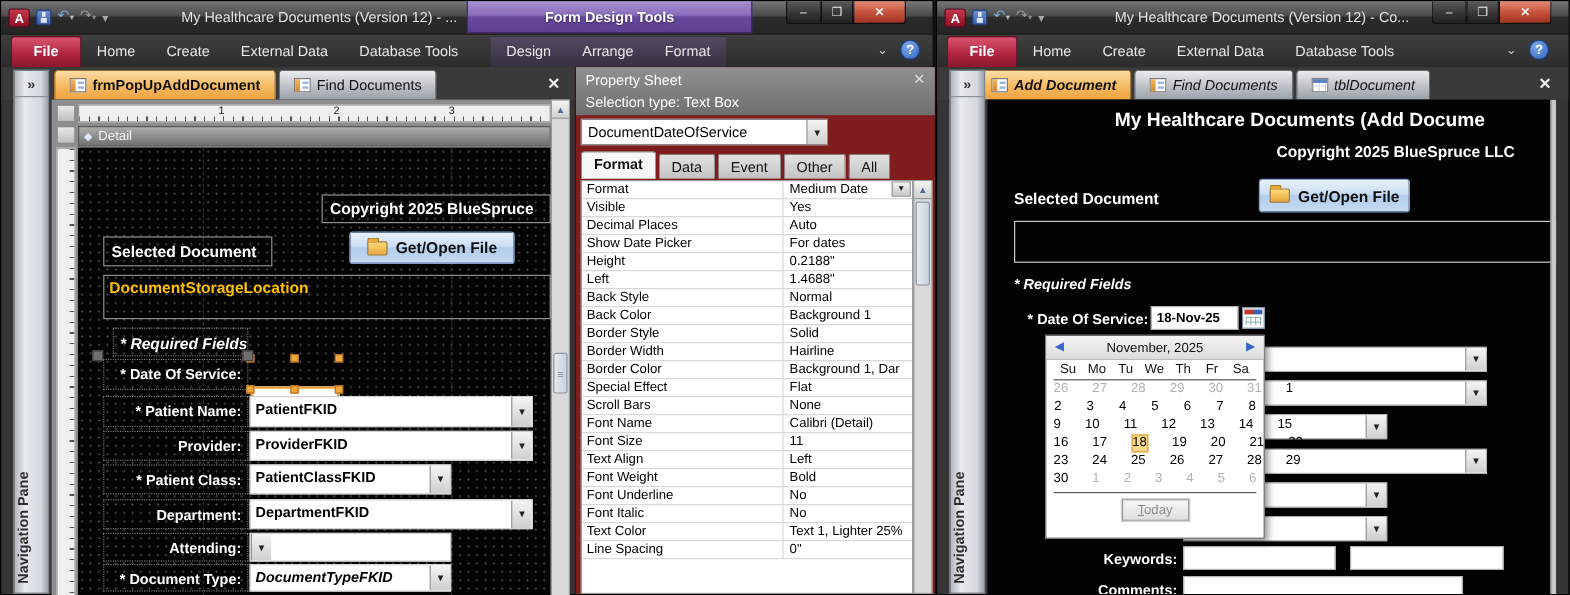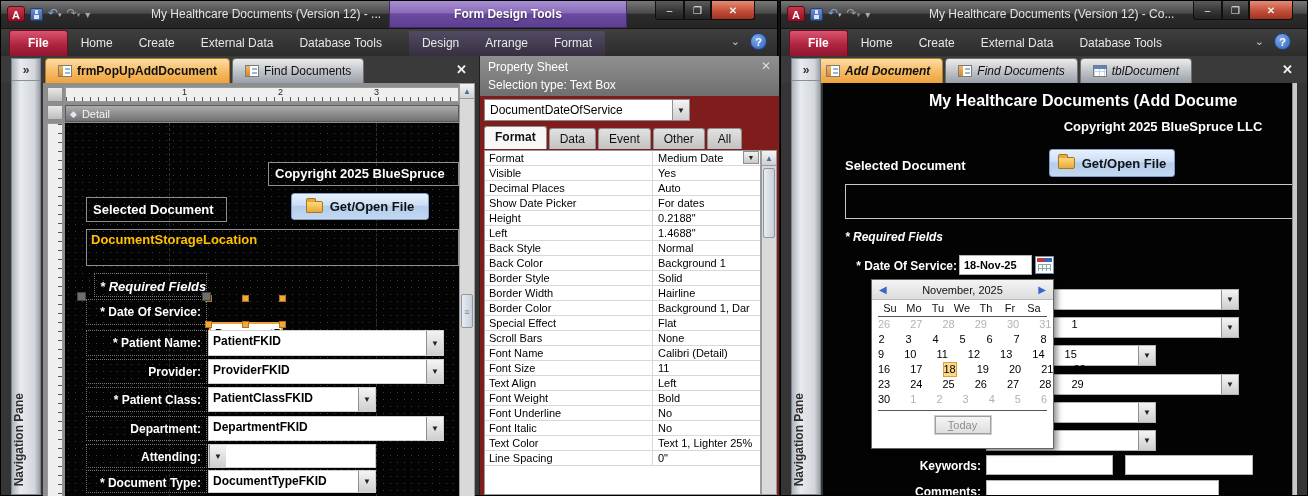--- a/index.html
+++ b/index.html
@@ -256,21 +256,21 @@
           <div class="dlabel" style="left: 21px; top: 293px; width: 121px; height: 25px;">Department:</div>
           <div class="dfield" style="left: 143px; top: 293px; width: 236px; height: 25px;">
             <span class="ftext">DepartmentFKID</span>
             <span class="combo-arrow">▼</span>
           </div>
           <div class="dlabel" style="left: 21px; top: 321px; width: 121px; height: 24px;">Attending:</div>
           <div class="dfield" style="left: 143px; top: 321px; width: 168px; height: 24px;">
             <span class="combo-arrow">▼</span>
           </div>
           <div class="dlabel" style="left: 21px; top: 347px; width: 121px; height: 23px;">* Document Type:</div>
-          <div class="dfield" style="left: 143px; top: 347px; width: 168px; height: 23px;">
+          <div class="dfield" style="left: 143px; top: 347px; width: 168px; height: 23px; font-style: italic;">
             <span class="ftext">DocumentTypeFKID</span>
             <span class="combo-arrow">▼</span>
           </div>
         </div>
     </div>
 
     <div class="scroll-v" style="left:458px;top:82px;height:414px;">
       <div class="scroll-btn">▲</div>
       <div class="scroll-thumb" style="top:210px;height:34px;line-height:34px;">≡</div>
     </div>

